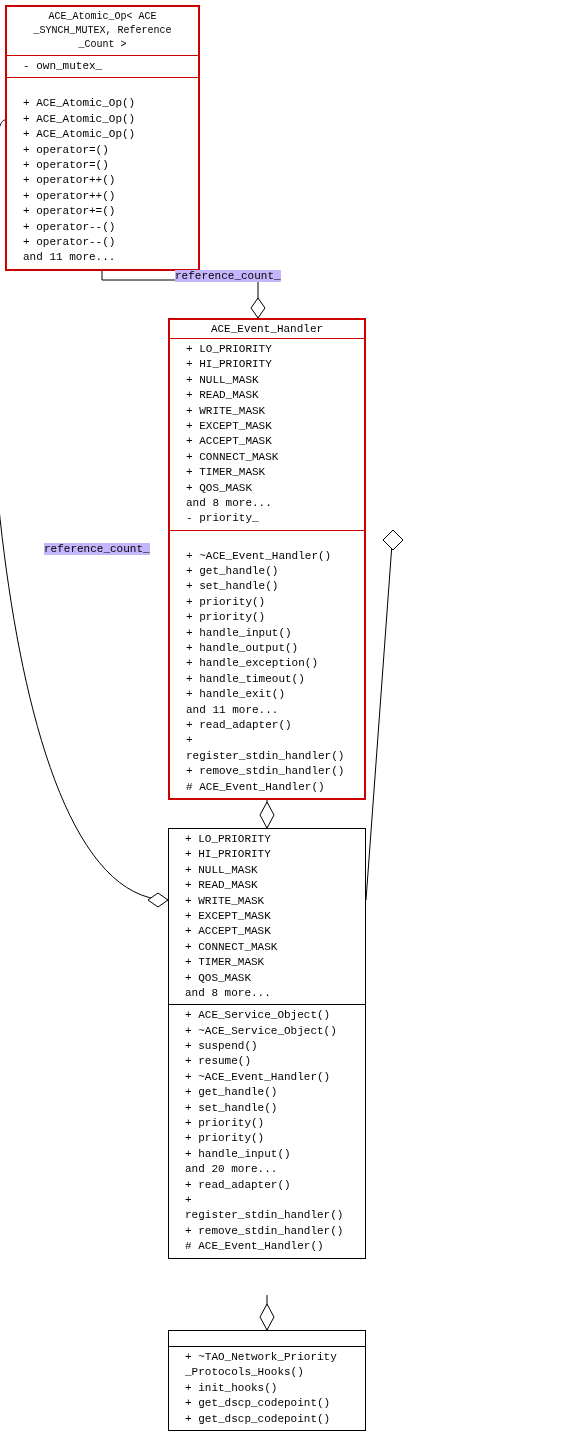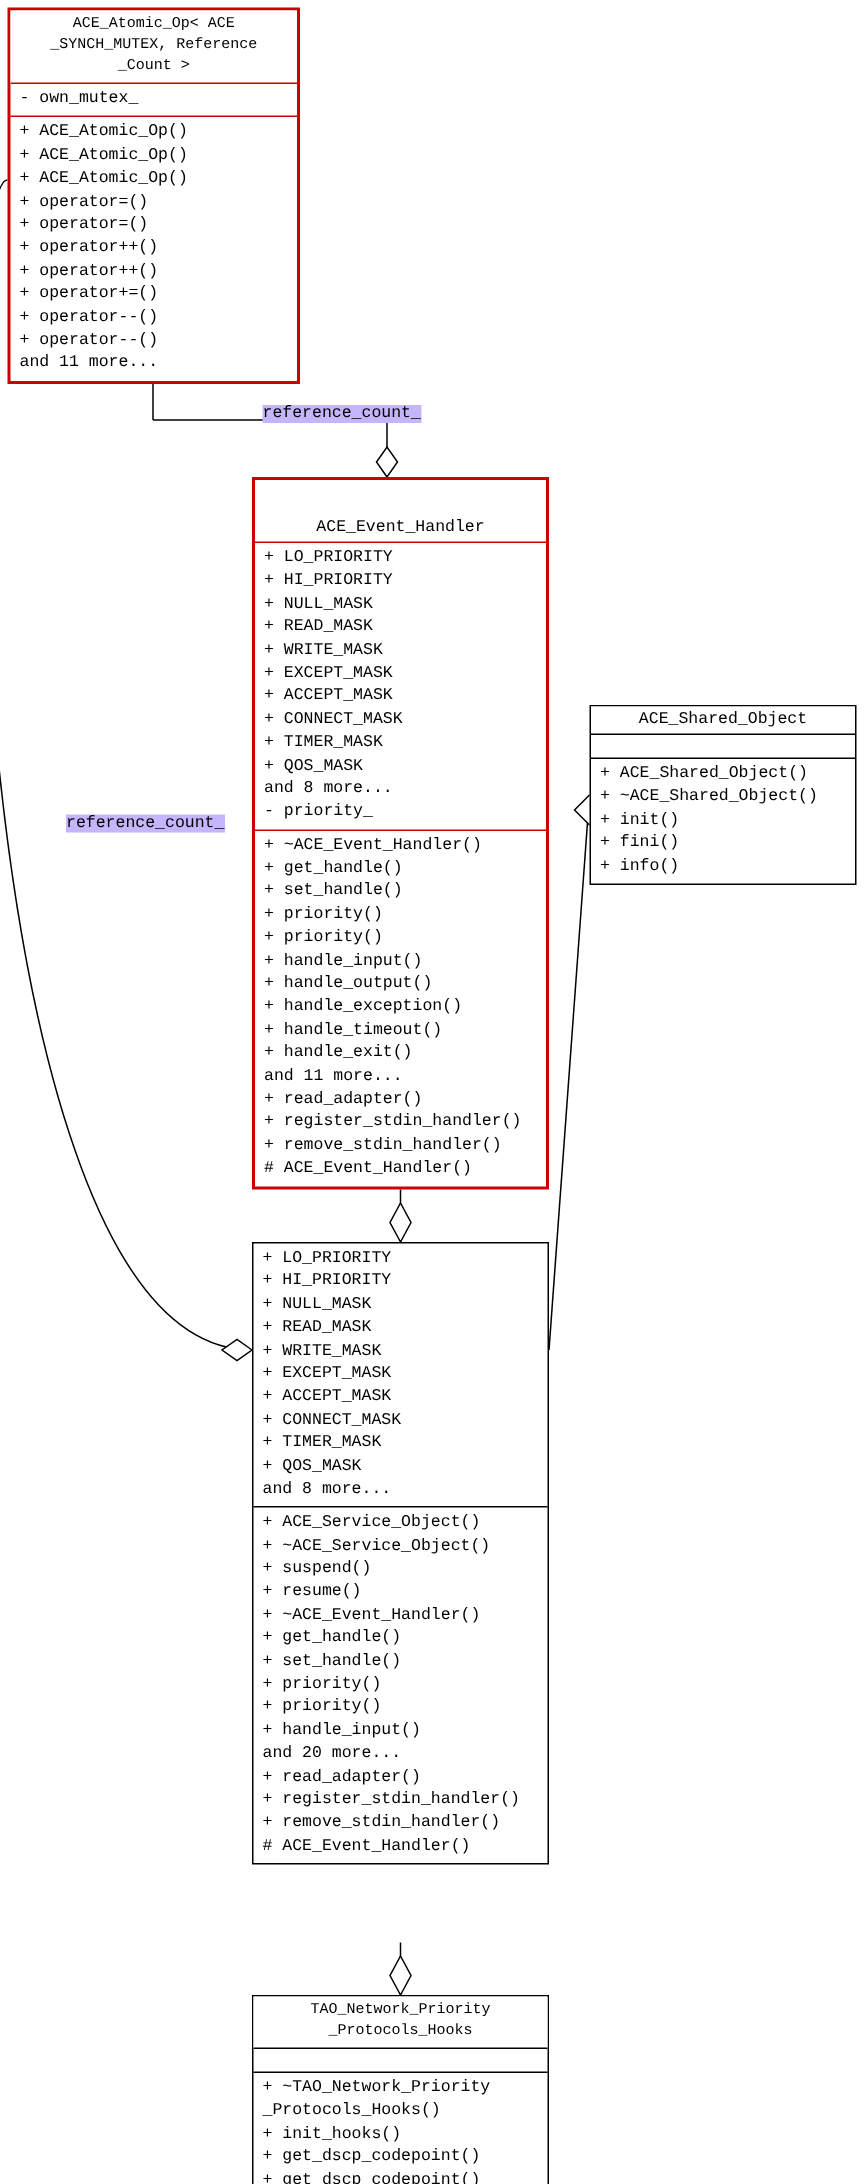--- a/index.html
+++ b/index.html
@@ -28,33 +28,34 @@
     }
     .uml-box-title {
       background: #fff;
       border-bottom: 1px solid #000;
       padding: 3px 6px;
       text-align: center;
       font-weight: normal;
       font-size: 11px;
     }
     .uml-box-section {
-      padding: 3px 6px;
+      padding: 3px 16px;
       border-bottom: 1px solid #000;
       font-size: 11px;
       line-height: 1.4;
     }
     .uml-box-section:last-child {
       border-bottom: none;
     }
     .uml-box.red-border .uml-box-section {
       border-bottom: 1px solid #cc0000;
     }
     .uml-box.red-border .uml-box-section:last-child {
       border-bottom: none;
+      margin-top: 15px;
     }
     .label-text {
       position: absolute;
       font-size: 11px;
       color: #000;
       background: #c4b5fd;
     }
     svg.connections {
       position: absolute;
       top: 0;
@@ -113,21 +114,21 @@
       + operator--()<br>
       and 11 more...
     </div>
   </div>
 
   <div class="label-text" style="left:175px; top:270px;">reference_count_</div>
 
   <div class="label-text" style="left:44px; top:543px;">reference_count_</div>
 
   <div class="uml-box red-border" style="left:168px; top:318px; width:198px;">
-    <div class="uml-box-title" style="border-bottom:1px solid #cc0000;margin-top:23px;">
+    <div class="uml-box-title" style="border-bottom:1px solid #cc0000;">
       ACE_Event_Handler
     </div>
     <div class="uml-box-section" style="border-bottom:1px solid #cc0000;">
       + LO_PRIORITY<br>
       + HI_PRIORITY<br>
       + NULL_MASK<br>
       + READ_MASK<br>
       + WRITE_MASK<br>
       + EXCEPT_MASK<br>
       + ACCEPT_MASK<br>
@@ -149,34 +150,20 @@
       + handle_timeout()<br>
       + handle_exit()<br>
       and 11 more...<br>
       + read_adapter()<br>
       + register_stdin_handler()<br>
       + remove_stdin_handler()<br>
       # ACE_Event_Handler()
     </div>
   </div>
 
-  <div class="uml-box" style="left:393px; top:470px; width:178px;">
-    <div class="uml-box-title">
-      ACE_Shared_Object
-    </div>
-    <div class="uml-box-section" style="height:16px;">
-    </div>
-    <div class="uml-box-section" style="border-bottom:none;">
-      + ACE_Shared_Object()<br>
-      + ~ACE_Shared_Object()<br>
-      + init()<br>
-      + fini()<br>
-      + info()
-    </div>
-  </div>
 
   <div class="uml-box" style="left:168px; top:828px; width:198px;">
     <div class="uml-box-section">
       + LO_PRIORITY<br>
       + HI_PRIORITY<br>
       + NULL_MASK<br>
       + READ_MASK<br>
       + WRITE_MASK<br>
       + EXCEPT_MASK<br>
       + ACCEPT_MASK<br>
@@ -198,23 +185,20 @@
       + handle_input()<br>
       and 20 more...<br>
       + read_adapter()<br>
       + register_stdin_handler()<br>
       + remove_stdin_handler()<br>
       # ACE_Event_Handler()
     </div>
   </div>
 
   <div class="uml-box" style="left:168px; top:1330px; width:198px;">
-    <div class="uml-box-title" style="font-size:10px; line-height:1.4;">
-      TAO_Network_Priority<br>_Protocols_Hooks
-    </div>
     <div class="uml-box-section" style="height:16px;">
     </div>
     <div class="uml-box-section" style="border-bottom:none;">
       + ~TAO_Network_Priority<br>
       _Protocols_Hooks()<br>
       + init_hooks()<br>
       + get_dscp_codepoint()<br>
       + get_dscp_codepoint()
     </div>
   </div>

